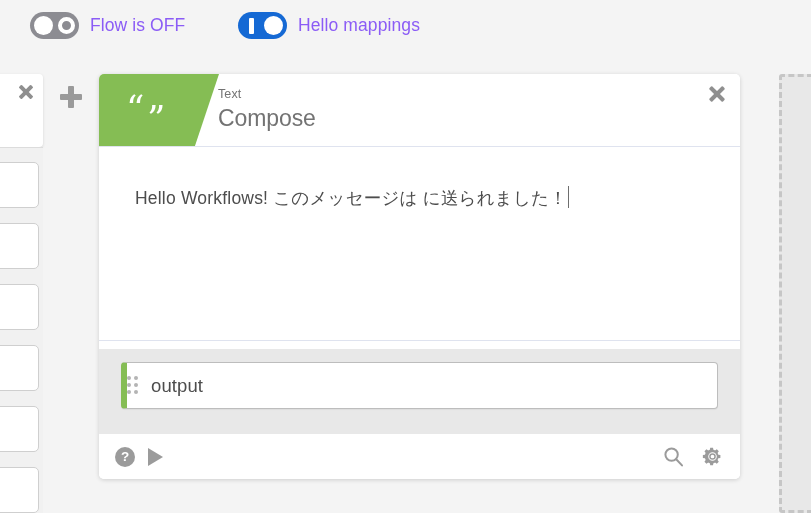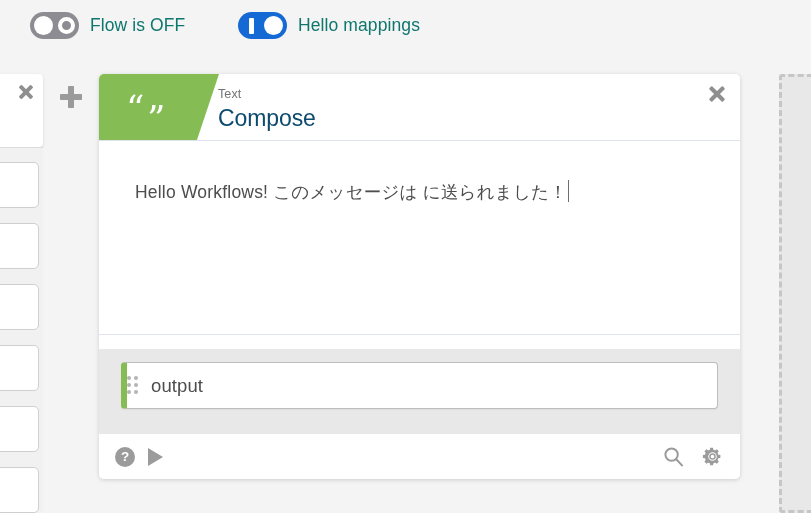--- a/index.html
+++ b/index.html
@@ -63,21 +63,21 @@
   }
   .sw-bar {
     position: absolute;
     width: 5px; height: 16px;
     border-radius: 1px;
     background: #ffffff;
     top: 5.5px; left: 11px;
   }
   .toggle-label {
     font-size: 17.5px;
-    color: #0f766e;
+    color: #8b5cf6;
     letter-spacing: .1px;
     white-space: nowrap;
   }
 
   
   .card-left {
     position: absolute;
     left: -47px; top: 74px;
     width: 90px; height: 73px;
     background: #ffffff;
@@ -174,21 +174,21 @@
     left: 119px; top: 14px;
   }
   .header-kicker {
     font-size: 12.5px;
     color: #737373;
     line-height: 1.1;
     letter-spacing: .1px;
   }
   .header-title {
     font-size: 23px;
-    color: #0c4a6e;
+    color: #737373;
     line-height: 1.25;
     margin-top: 2px;
     letter-spacing: -.1px;
     text-align: right;
   }
   .card-close {
     position: absolute;
     right: 14px; top: 11px;
     width: 18px; height: 18px;
     cursor: pointer;
@@ -206,21 +206,21 @@
     background: #8f8f8f;
     border-radius: 1px;
   }
   .xglyph::before { transform: translate(-50%,-50%) rotate(45deg); }
   .xglyph::after  { transform: translate(-50%,-50%) rotate(-45deg); }
   .xglyph.small::before, .xglyph.small::after { height: 17px; width: 4px; }
 
   
   .text-body {
     position: absolute;
-    left: 0; top: 66px;
+    left: 0; top: 72px;
     width: 641px; height: 195px;
     background: #ffffff;
     border-top: 1px solid #dfe3ef;
     border-bottom: 1px solid #dfe3ef;
     padding: 38px 30px 0 36px;
   }
   .text-content {
     font-size: 17.5px;
     color: #4d4d4d;
     line-height: 1.5;

